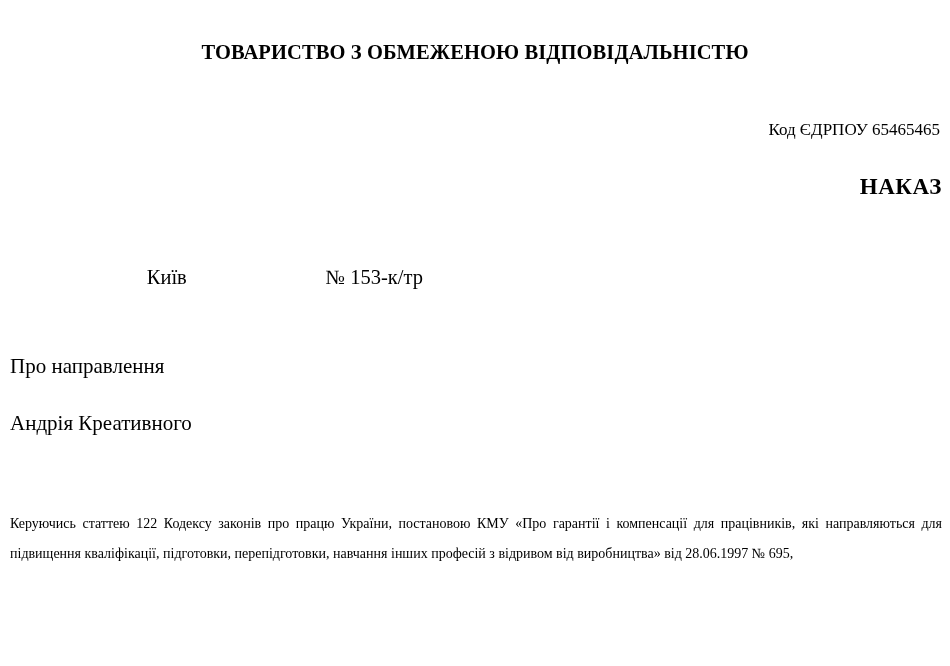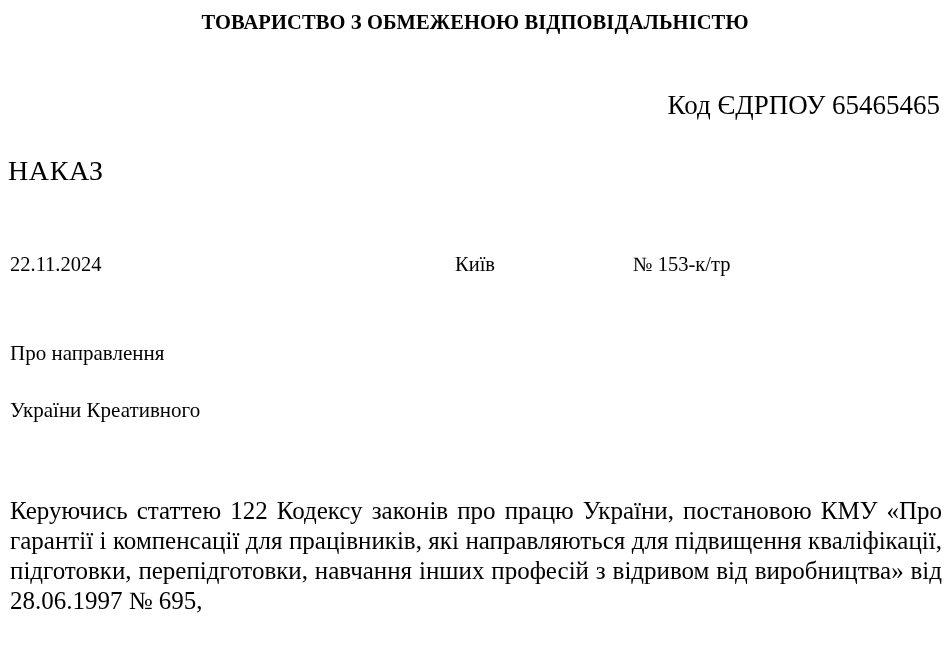--- a/index.html
+++ b/index.html
@@ -13,43 +13,44 @@
     font-family: "Liberation Serif", "DejaVu Serif", serif;
     color: #000000;
     overflow: hidden;
   }
   .page {
     position: relative;
     width: 950px;
     height: 478px;
     box-sizing: border-box;
     padding: 0 8px;
+    margin-top: 30px;
   }
   .header-block {
     text-align: center;
     font-weight: bold;
     font-size: 20.5px;
     line-height: 28px;
     padding-top: 8px;
     letter-spacing: 0.1px;
   }
   .header-block .line {
     white-space: nowrap;
   }
   .edrpou-row {
     margin-top: 54px;
     text-align: right;
-    font-size: 27px;
+    font-size: 17px;
     padding-right: 2px;
   }
   .doc-type {
     margin-top: 34px;
-    text-align: left;
-    font-weight: normal;
-    font-size: 28px;
+    text-align: right;
+    font-weight: bold;
+    font-size: 23px;
     letter-spacing: 0.6px;
   }
   .meta-row {
     margin-top: 66px;
     display: flex;
     align-items: baseline;
     font-size: 20.5px;
   }
   .meta-date {
     width: 33%;
@@ -69,21 +70,21 @@
     margin-top: 62px;
     font-size: 21px;
     line-height: 31px;
     padding-left: 2px;
   }
   .subject-block .gap {
     height: 26px;
   }
   .body-block {
     margin-top: 70px;
-    font-size: 25px;
+    font-size: 14px;
     line-height: 30px;
     padding-left: 2px;
     text-align: justify;
     text-justify: inter-word;
   }
   .body-block p {
     margin: 0;
   }
 </style>
 </head>
@@ -93,28 +94,27 @@
 
   <div class="header-block">
     <div class="line">ТОВАРИСТВО З ОБМЕЖЕНОЮ ВІДПОВІДАЛЬНІСТЮ</div>
   </div>
 
   <div class="edrpou-row">Код ЄДРПОУ 65465465</div>
 
   <div class="doc-type">НАКАЗ</div>
 
   <div class="meta-row">
-    <div class="meta-date">22.11.2024</div>
     <div class="meta-city">Київ</div>
     <div class="meta-number">№ 153-к/тр</div>
   </div>
 
   <div class="subject-block">
     <div>Про направлення</div>
     <div class="gap"></div>
-    <div>України Креативного</div>
+    <div>Андрія Креативного</div>
   </div>
 
   <div class="body-block">
     <p>Керуючись статтею 122 Кодексу законів про працю України, постановою КМУ «Про гарантії і компенсації для працівників, які направляються для підвищення кваліфікації, підготовки, перепідготовки, навчання інших професій з відривом від виробництва» від 28.06.1997 № 695,</p>
   </div>
 
 </div>
 
 </body></html>

